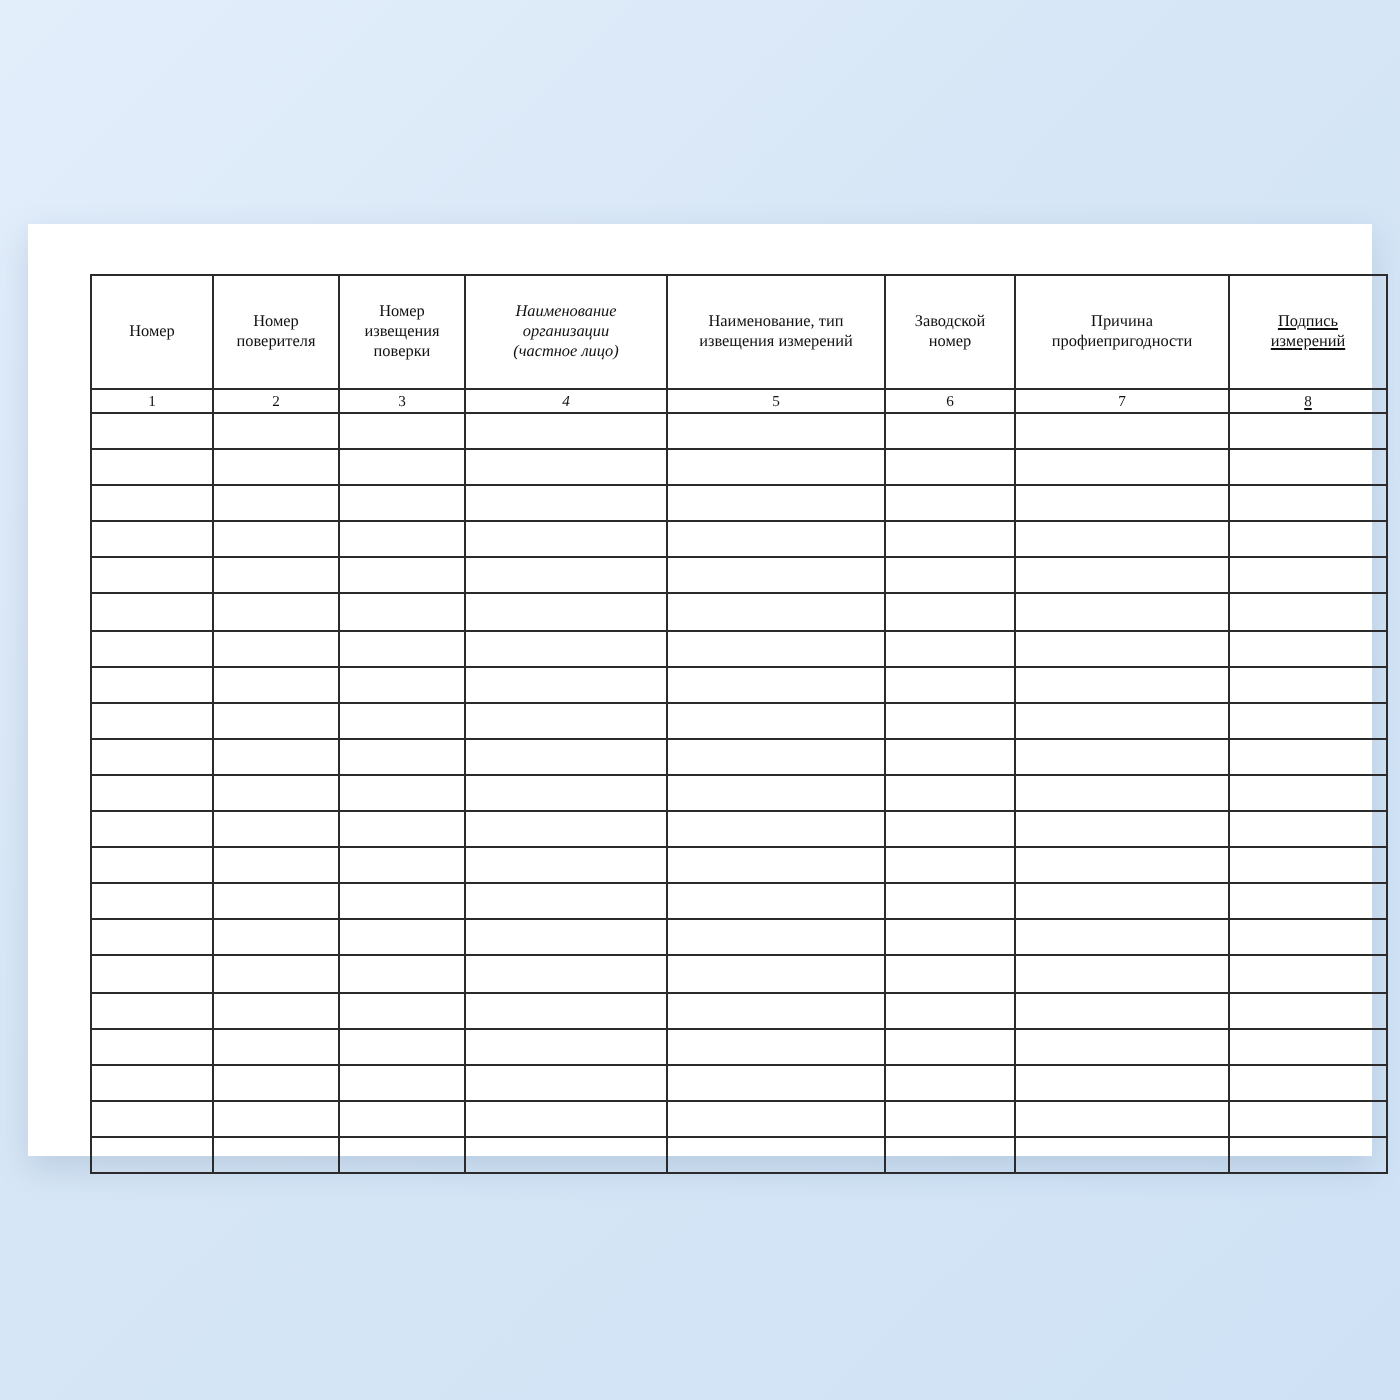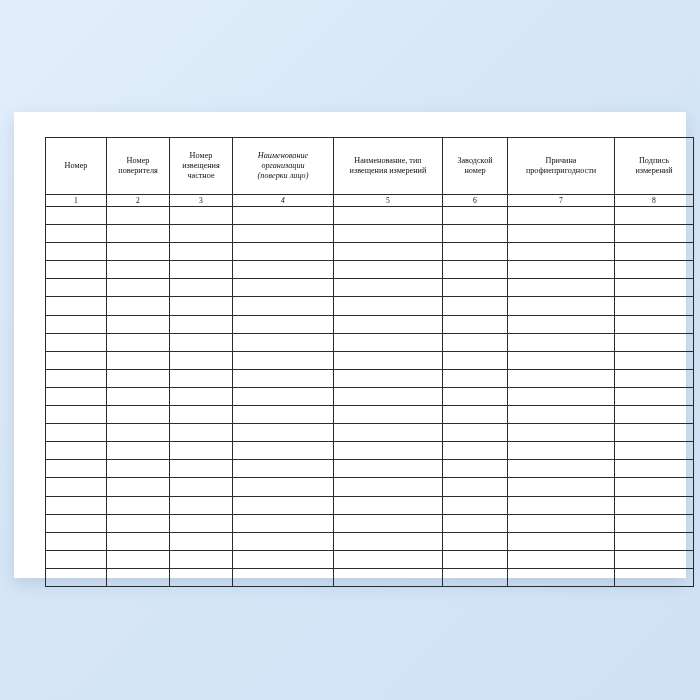--- a/index.html
+++ b/index.html
@@ -62,21 +62,21 @@
   table.reg-table tbody tr.data-row td {
     height: 17.1px;
   }
   .col-1 { width: 56px; }
   .col-2 { width: 58px; }
   .col-3 { width: 58px; }
   .col-4 { width: 96px; font-style: italic; }
   .col-5 { width: 104px; }
   .col-6 { width: 60px; }
   .col-7 { width: 102px; }
-  .col-8 { width: 74px; }
+  .col-8 { width: 74px; text-decoration: underline; }
   .hdr-line { display: block; }
 </style>
 </head>
 <body>
 
 <div id="stage">
   <div id="paper">
     <div id="table-wrap">
       <table class="reg-table">
         <thead>
@@ -84,26 +84,26 @@
             <th class="col-1">
               <span class="hdr-line">Номер</span>
             </th>
             <th class="col-2">
               <span class="hdr-line">Номер</span>
               <span class="hdr-line">поверителя</span>
             </th>
             <th class="col-3">
               <span class="hdr-line">Номер</span>
               <span class="hdr-line">извещения</span>
-              <span class="hdr-line">частное</span>
+              <span class="hdr-line">поверки</span>
             </th>
             <th class="col-4">
               <span class="hdr-line">Наименование</span>
               <span class="hdr-line">организации</span>
-              <span class="hdr-line">(поверки лицо)</span>
+              <span class="hdr-line">(частное лицо)</span>
             </th>
             <th class="col-5">
               <span class="hdr-line">Наименование, тип</span>
               <span class="hdr-line">извещения измерений</span>
             </th>
             <th class="col-6">
               <span class="hdr-line">Заводской</span>
               <span class="hdr-line">номер</span>
             </th>
             <th class="col-7">

